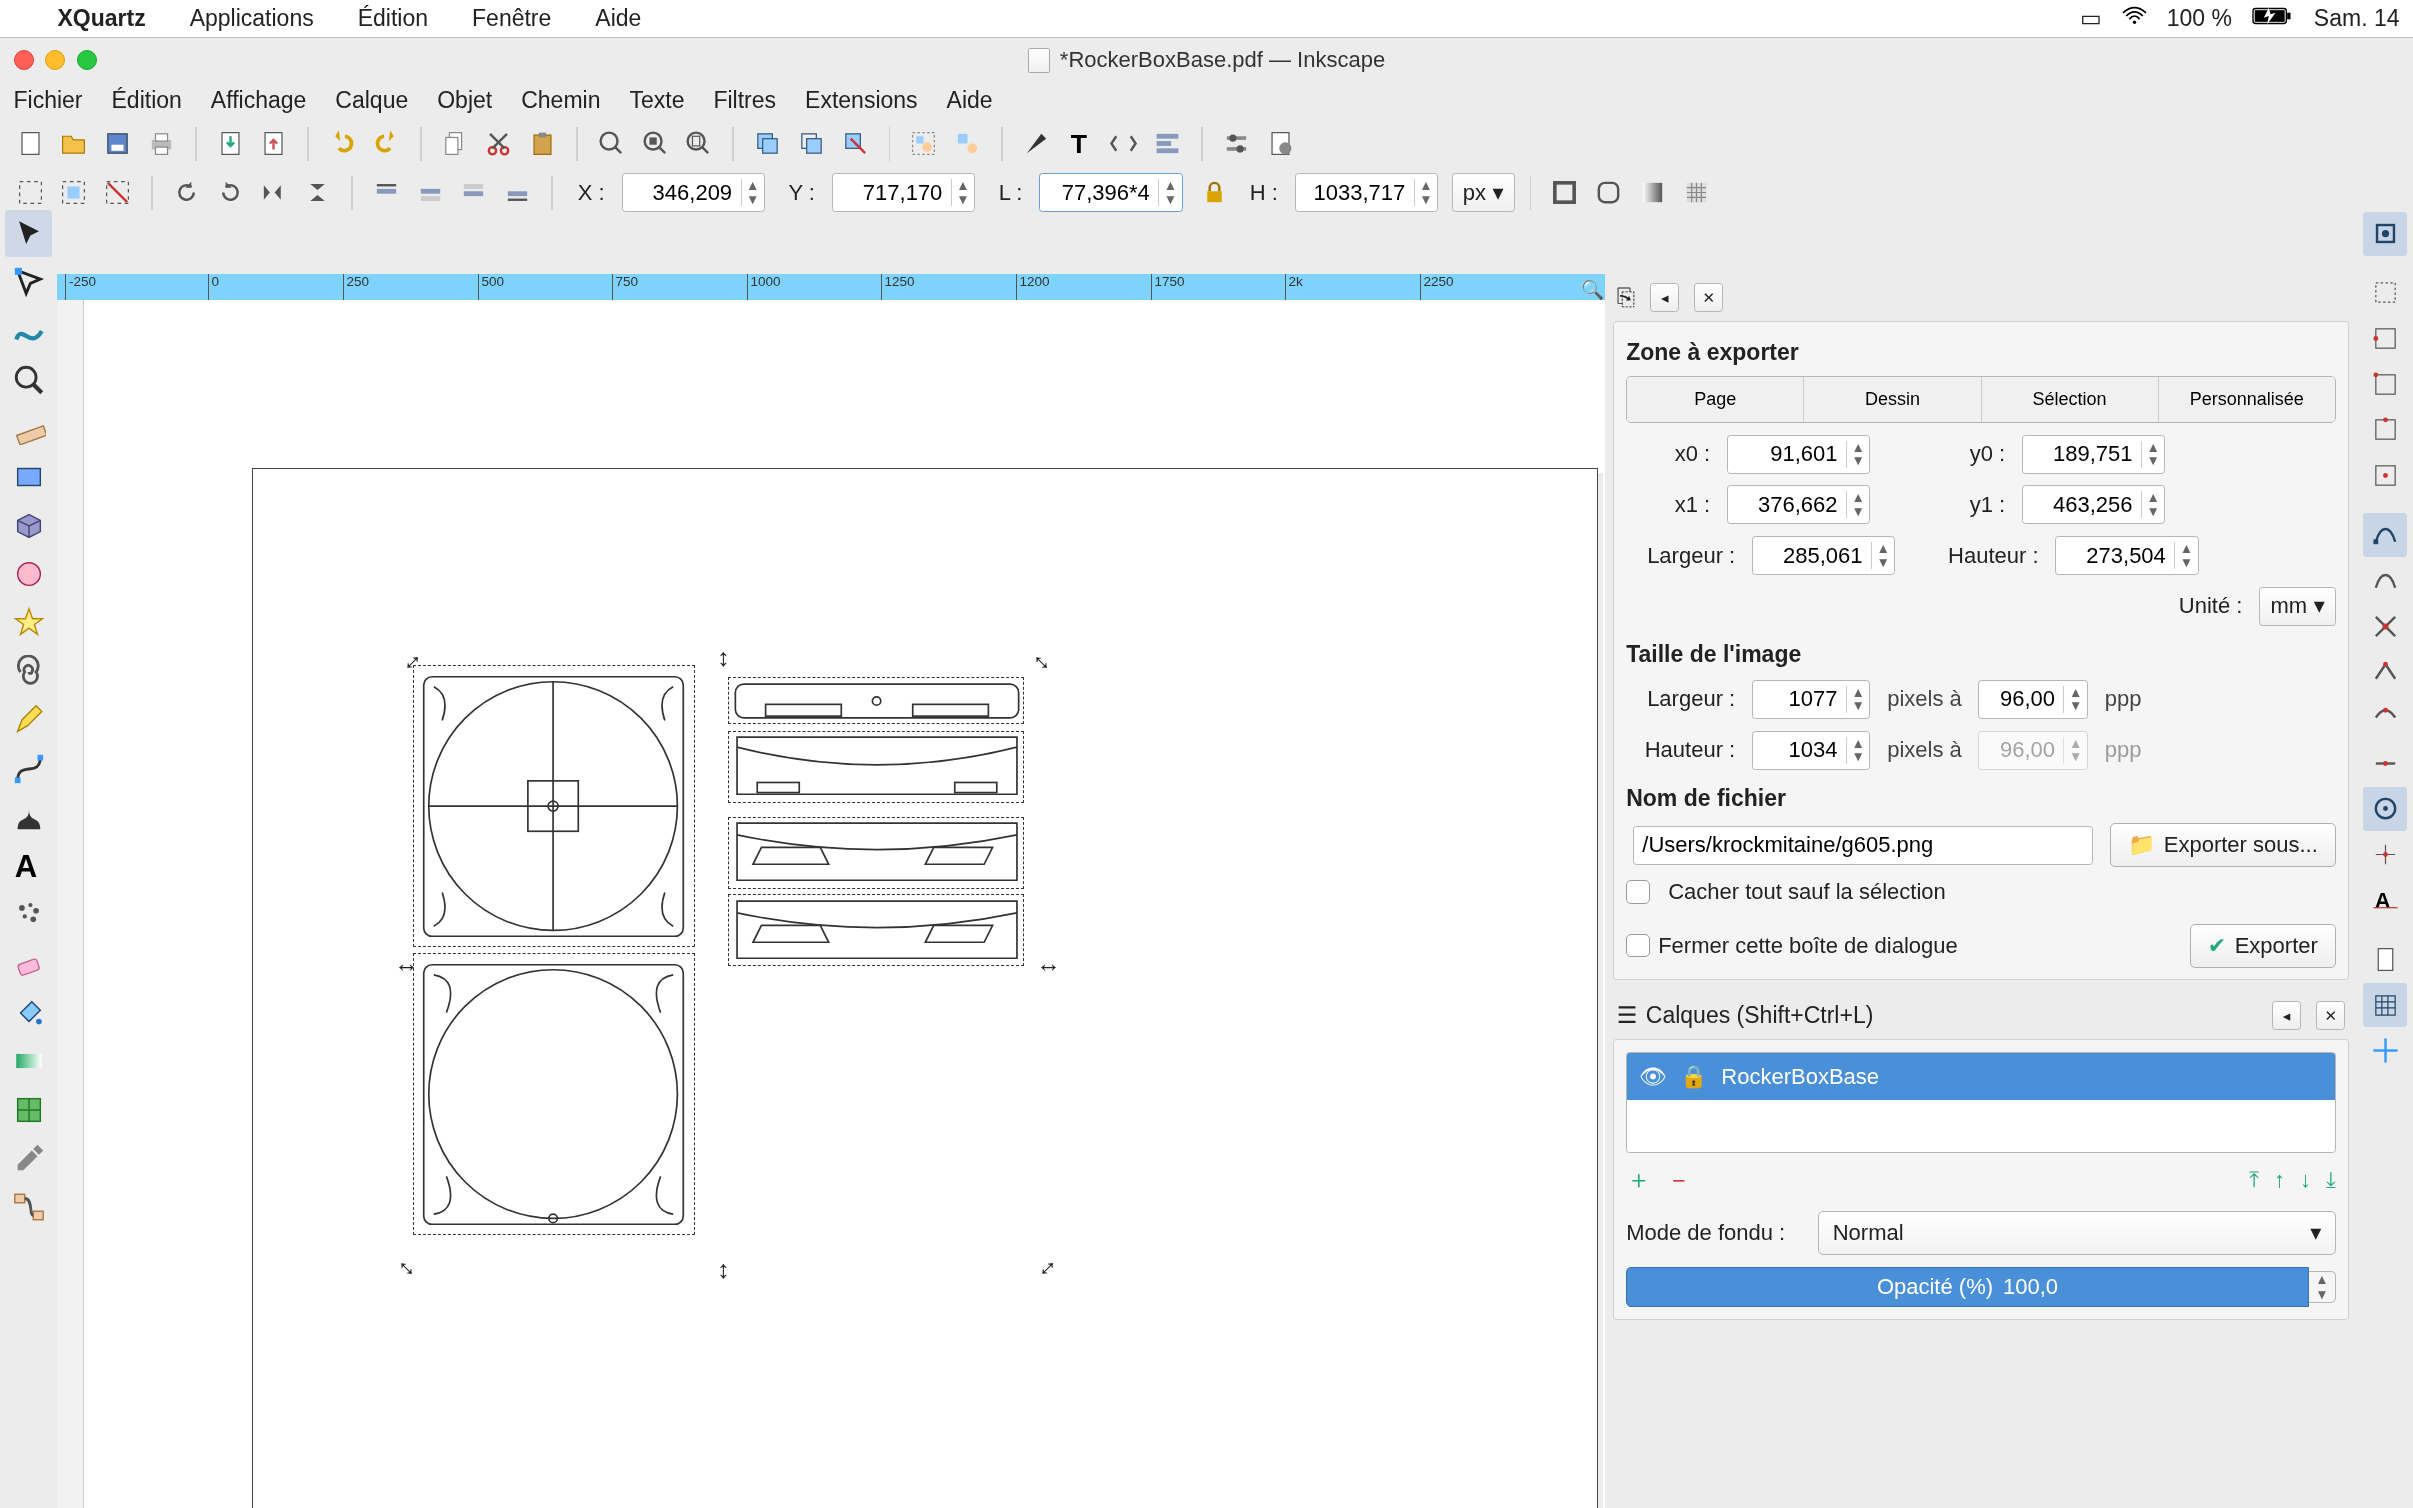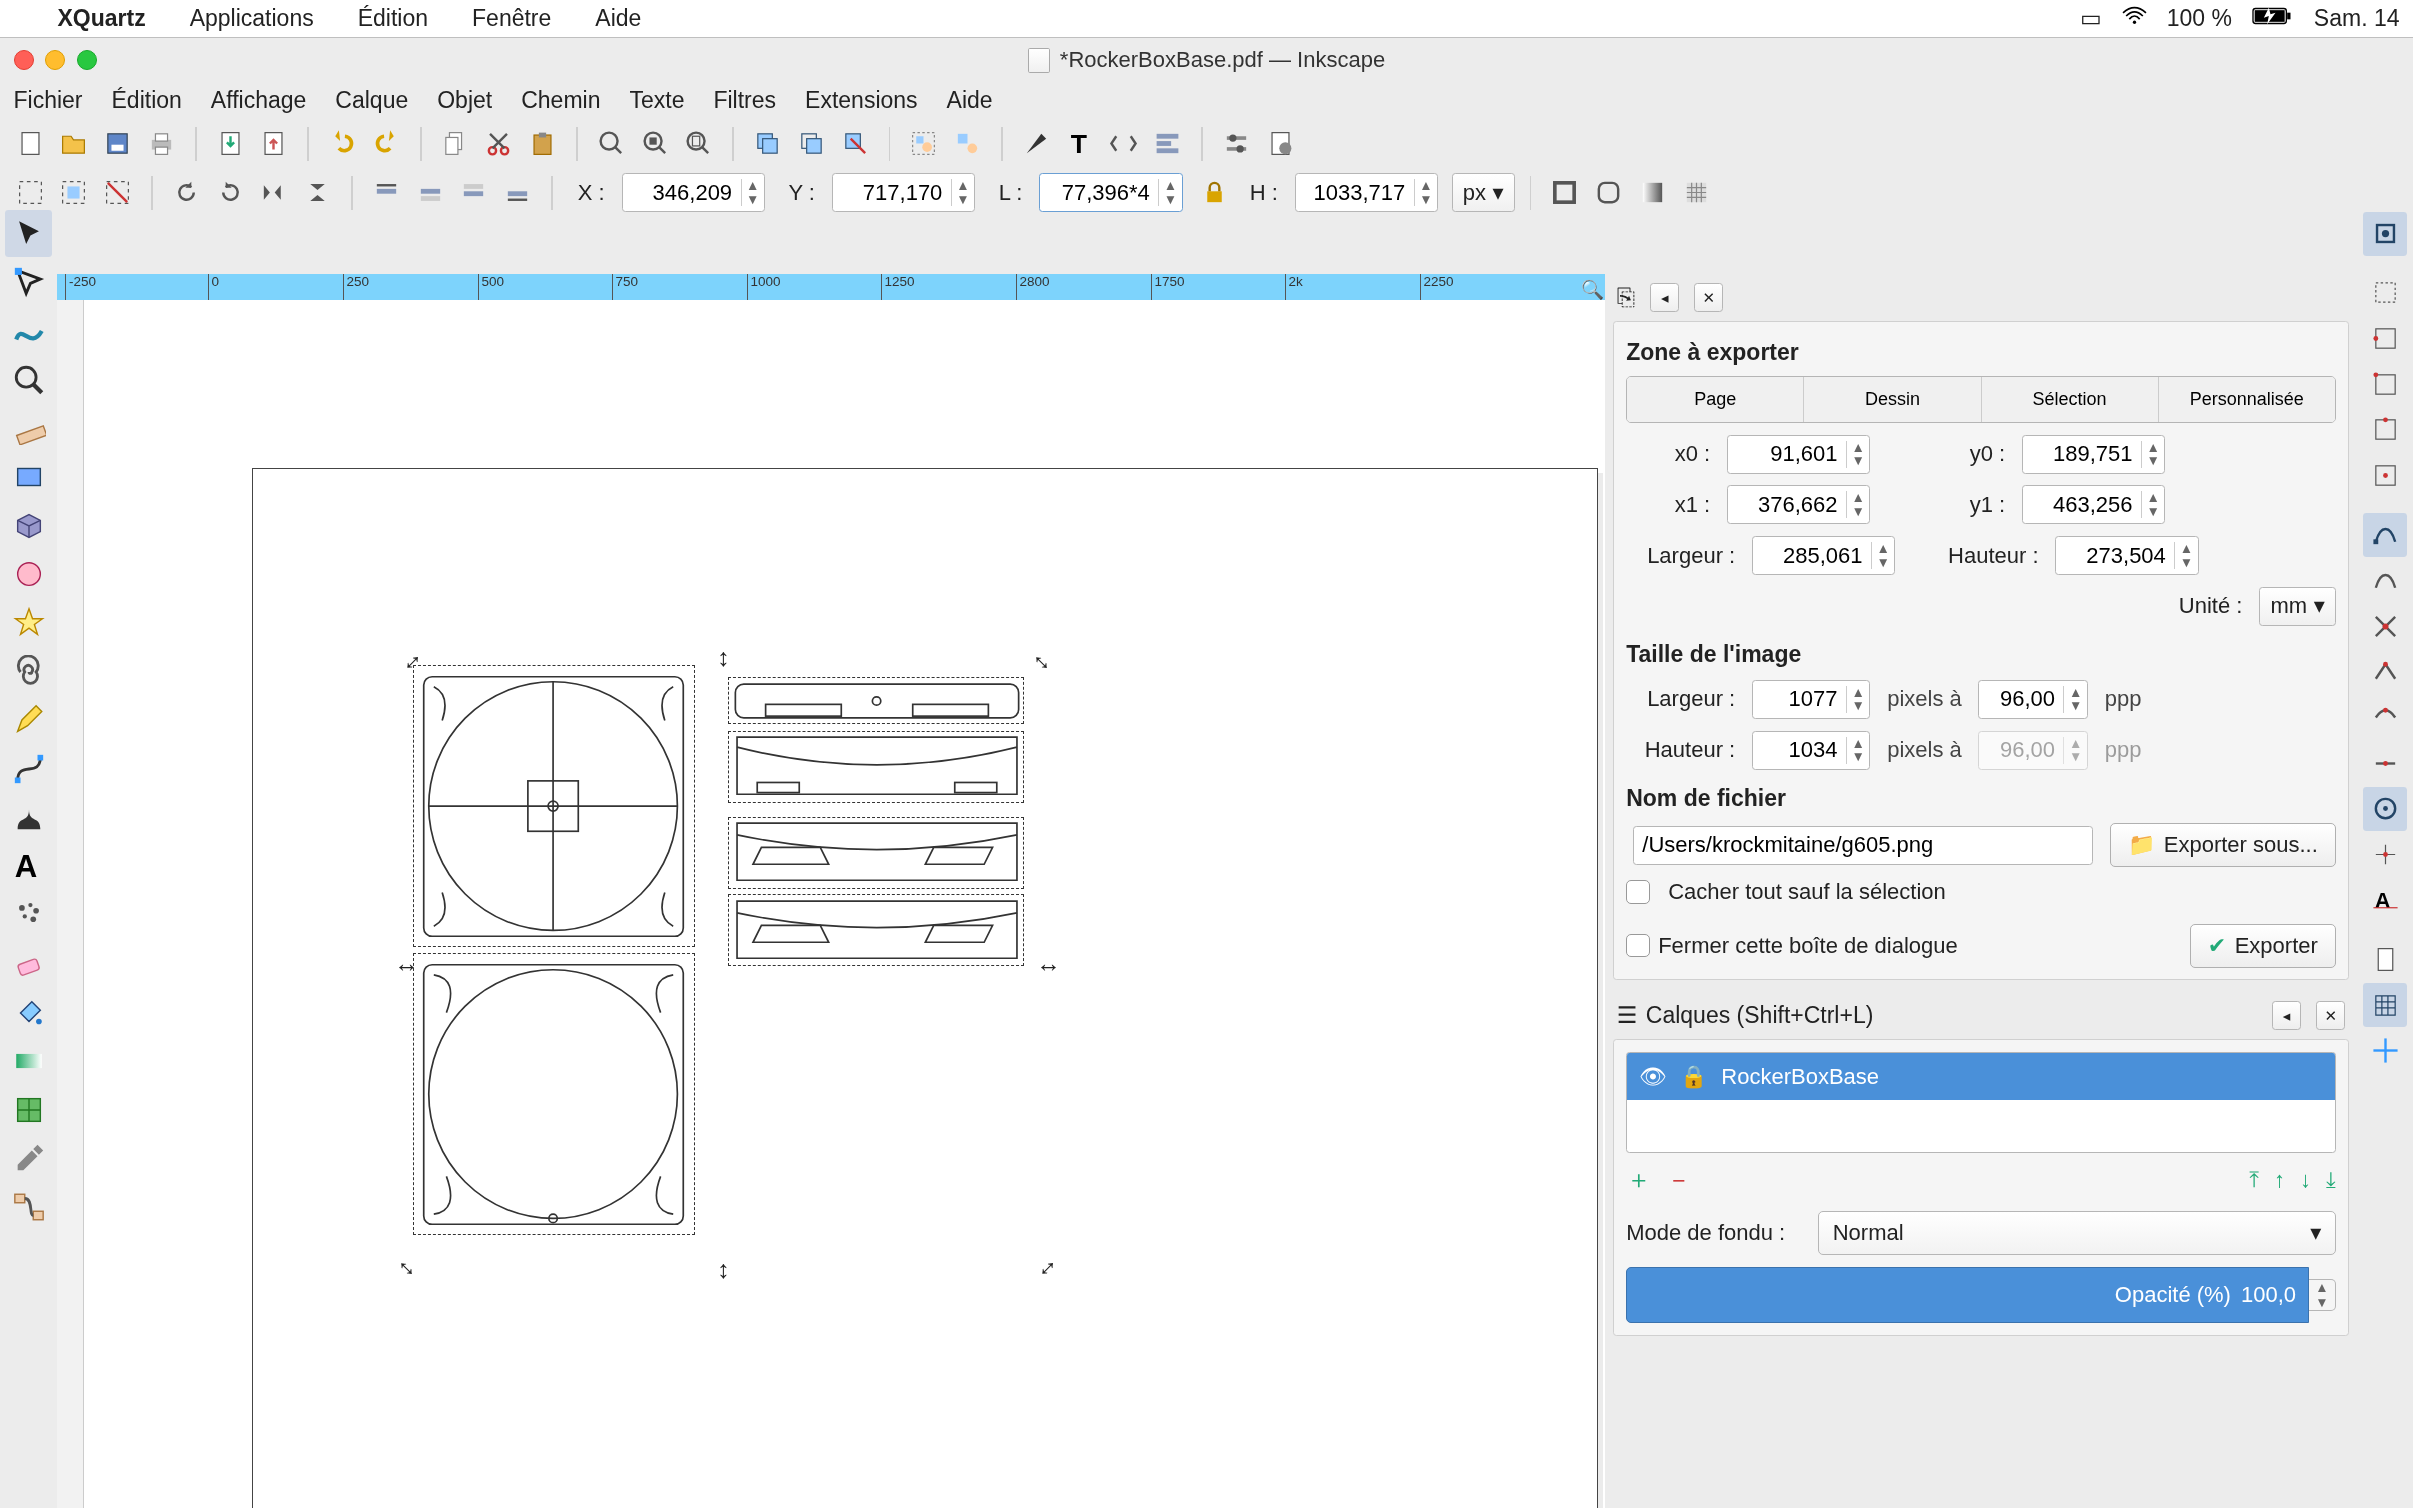--- a/index.html
+++ b/index.html
@@ -80,21 +80,21 @@
 .row .lab2{ width:84px; text-align:right; }
 .row .suf{ font-size:22px; color:#444; }
 .row.just{ justify-content:flex-end; gap:17px; }
 .chk{ width:23.6px; height:23.6px; border:0.8px solid #999; border-radius:5px; background:#fff; margin-right:8.4px; }
 .btn{ height:44px; padding:0 17px; border:0.8px solid #b0b0b0; border-radius:5px; background:linear-gradient(#fff,#eee); display:flex; align-items:center; gap:8.4px; font-size:22px; }
 .layers-list{ border:0.8px solid #b6b6b6; background:#fff; border-radius:3.4px; height:101px; overflow:hidden; }
 .layer-row{ height:47px; background:#4a90d9; color:#fff; display:flex; align-items:center; padding:0 11.8px; gap:13.5px; }
 .blend-row{ display:flex; align-items:center; gap:33px; margin-top:15px; }
 .blend-sel{ flex:1; height:44px; border:0.8px solid #b6b6b6; border-radius:5px; background:linear-gradient(#fff,#f2f2f2); display:flex; align-items:center; padding:0 13.5px; justify-content:space-between; }
 .opacity-row{ margin-top:11.8px; display:flex; align-items:center; }
-.opacity-row .bar{ flex:1; height:56px; background:#4a90d9; border:0.8px solid #3b72ad; border-radius:5px 0 0 5px; color:#fff; display:flex; align-items:center; padding:0 11.8px; justify-content:flex-end; font-size:22px; gap:10px; }
+.opacity-row .bar{ flex:1; height:40px; background:#4a90d9; border:0.8px solid #3b72ad; border-radius:5px 0 0 5px; color:#fff; display:flex; align-items:center; padding:0 11.8px; justify-content:center; font-size:22px; gap:10px; }
 .opacity-row .bar .v{ }
 .opacity-row .sp{ width:27px; display:flex; flex-direction:column; border:0.8px solid #b6b6b6; border-left:none; border-radius:0 5px 5px 0; }
 .opacity-row .sp span{ flex:1; text-align:center; font-size:13.5px; color:#666; }
 
 .canvas svg.stroke path, .canvas svg.stroke circle, .canvas svg.stroke rect, .canvas svg.stroke line { fill:none; stroke:#333; stroke-width:2; }
 
 .zoom-ind{ position:absolute; right:808px; top:241px; width:25px; height:25px; font-size:18.5px; text-align:center;}
 </style>
 </head>
 <body>
@@ -587,21 +587,21 @@
   </div>
 
   <div class="ruler-h">
     <div class="tick" style="left:8.4px">-250</div>
     <div class="tick" style="left:151px">0</div>
     <div class="tick" style="left:286px">250</div>
     <div class="tick" style="left:421px">500</div>
     <div class="tick" style="left:555px">750</div>
     <div class="tick" style="left:690px">1000</div>
     <div class="tick" style="left:824px">1250</div>
-    <div class="tick" style="left:959px">2800</div>
+    <div class="tick" style="left:959px">1200</div>
     <div class="tick" style="left:1094px">1750</div>
     <div class="tick" style="left:1228px">2k</div>
     <div class="tick" style="left:1363px">2250</div>
   </div>
   <div class="ruler-v"></div>
   <div class="zoom-ind">🔍</div>
 
   <div class="canvas">
     <div class="page"></div>
 

